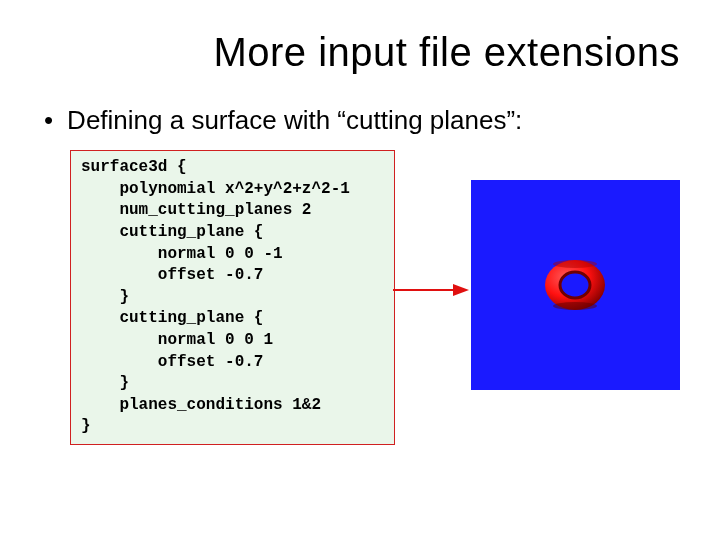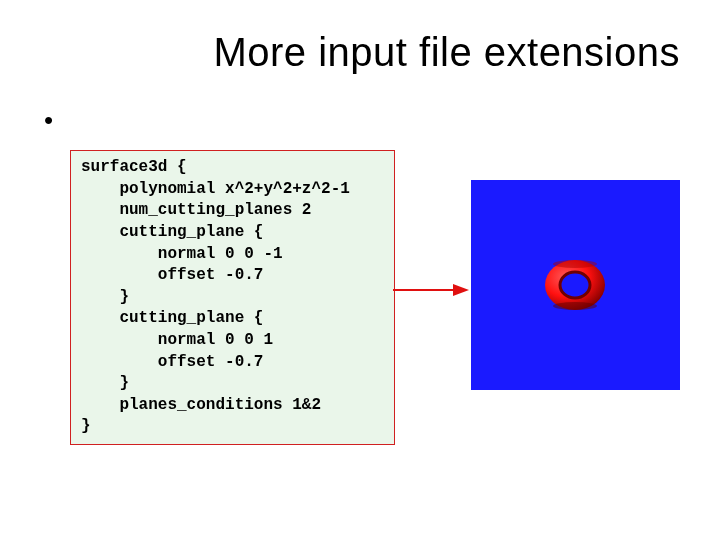--- a/index.html
+++ b/index.html
@@ -79,20 +79,21 @@
   }
 </style>
 </head>
 <body>
 
 <div class="slide">
   <h1 class="title">More input file extensions</h1>
 
   <div class="bullet-row">
     <span class="bullet-dot">•</span>
+    <span class="bullet-text">Defining a surface with “cutting planes”:</span>
   </div>
 
   <div class="content-row">
     <div class="code-box">surface3d {
     polynomial x^2+y^2+z^2-1
     num_cutting_planes 2
     cutting_plane {
         normal 0 0 -1
         offset -0.7
     }

